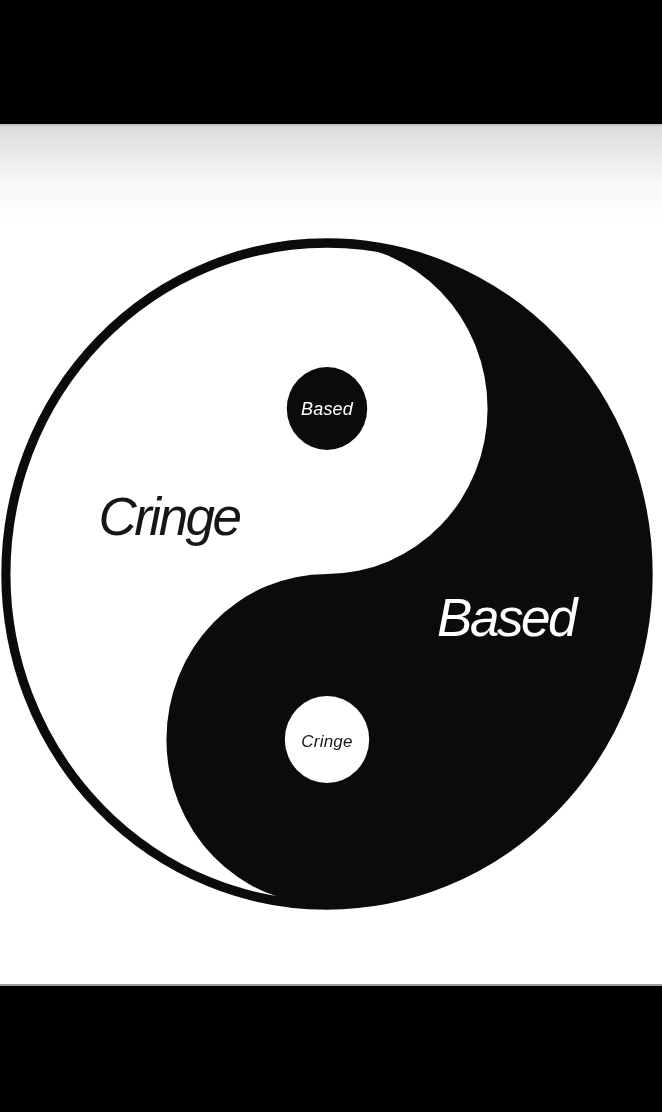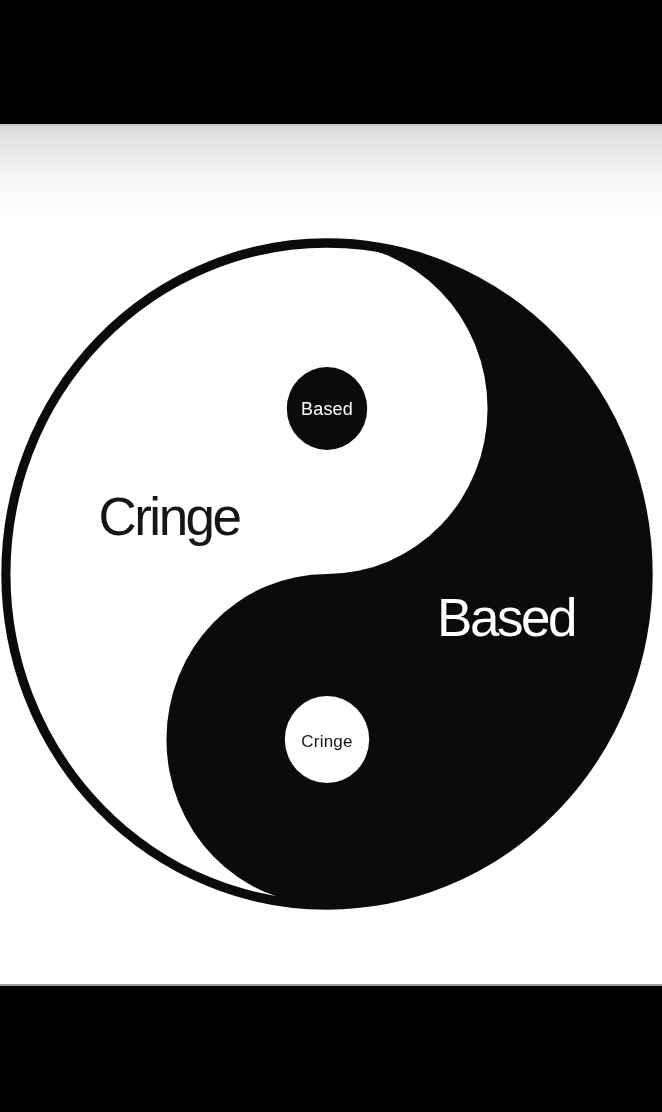--- a/index.html
+++ b/index.html
@@ -20,21 +20,21 @@
   .yinyang {
     position:absolute; left:0px; top:113px; width:654px; height:674px;
     display:block;
   }
   .ring   { fill:none; stroke:var(--yang-black,#0b0b0b); stroke-width:2.8; }
   .yang   { fill:var(--yang-black,#0b0b0b); }
   .dot-b  { fill:var(--yang-black,#0b0b0b); }
   .dot-w  { fill:var(--yin-white,#ffffff); }
   .label {
     position:absolute; transform:translate(-50%,-50%);
-    white-space:nowrap; line-height:1;
+    white-space:nowrap; line-height:1;font-style:italic;
   }
   .label.big  { font-size:53px; letter-spacing:-2.5px; }
   .label.big-left  { left:169px; top:392px; color:#161616; }
   .label.big-right { left:506px; top:493px; color:var(--yin-white,#ffffff); }
   .label.dot  { font-size:18px; letter-spacing:0.2px; }
   .label.dot-upper { left:327px; top:285px; color:var(--yin-white,#ffffff); }
   .label.dot-lower { left:327px; top:617px; color:#191919; font-size:17px; }
 </style>
 </head>
 <body>

